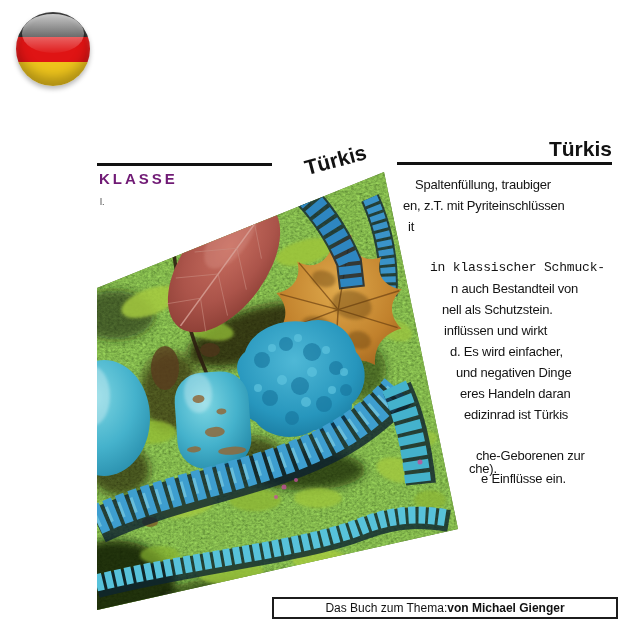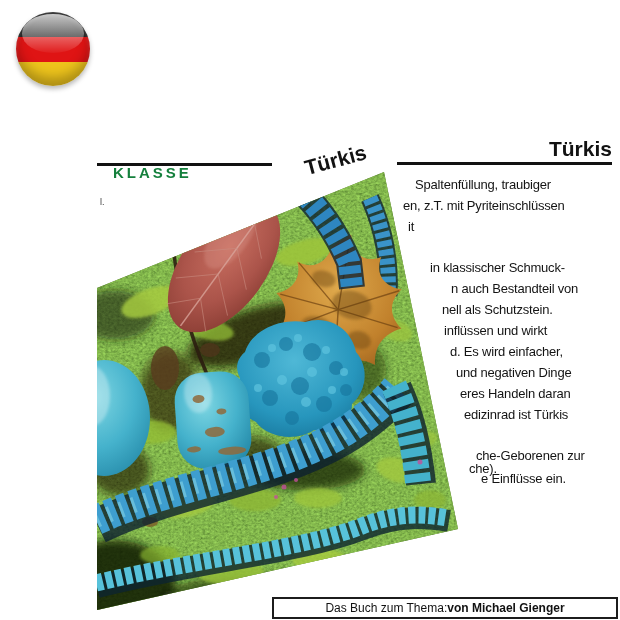--- a/index.html
+++ b/index.html
@@ -13,21 +13,21 @@
     background:linear-gradient(#232323 0 34%,#df1414 34% 67%,#eec41c 67% 100%);
     box-shadow:0 3px 5px rgba(0,0,0,.28), inset 0 -8px 12px rgba(0,0,0,.28), inset 0 2px 4px rgba(255,255,255,.18);
     overflow:hidden;
   }
   .flag .gloss{
     position:absolute;left:8%;top:3%;width:84%;height:52%;border-radius:50%;
     background:linear-gradient(rgba(255,255,255,.75),rgba(255,255,255,.04));
   }
   
   .left-rule{position:absolute;left:97px;top:163px;width:175px;height:2.5px;background:#121212;}
-  .klasse{position:absolute;left:99px;top:164px;font-size:15px;font-weight:bold;letter-spacing:3px;color:#15803d;margin-left:14px;}
+  .klasse{position:absolute;left:99px;top:170px;font-size:15px;font-weight:bold;letter-spacing:3px;color:#701a75;}
   .klasse-frag{position:absolute;left:100px;top:197px;font-size:9px;color:#3a3a3a;}
   .left-title{
     position:absolute;left:308px;top:157px;font-size:21px;line-height:22px;font-weight:bold;color:#121212;
     transform:rotate(-15deg);transform-origin:0 100%;white-space:nowrap;
   }
   
   .right-title{position:absolute;right:8px;top:137px;font-size:21px;font-weight:bold;color:#121212;}
   .right-rule{position:absolute;left:397px;top:162px;width:215px;height:2.5px;background:#121212;}
   .body-line{position:absolute;font-size:13px;letter-spacing:-.2px;color:#141414;white-space:nowrap;}
   
@@ -249,21 +249,21 @@
   <div class="klasse">KLASSE</div>
   <div class="klasse-frag">l.</div>
   <div class="left-title">Türkis</div>
 
   <div class="right-title">Türkis</div>
   <div class="right-rule"></div>
   <div id="body-lines">
       <div class="body-line" style="left: 415px; top: 177px;">Spaltenfüllung, traubiger</div>
       <div class="body-line" style="left: 403px; top: 198px;">en, z.T. mit Pyriteinschlüssen</div>
       <div class="body-line" style="left: 408px; top: 219px;">it</div>
-      <div class="body-line" style="left: 430px; top: 260px;">in klassischer Schmuck-</div>
+      <div class="body-line" style="left: 430px; top: 260px; font-family: Liberation Mono, monospace;">in klassischer Schmuck-</div>
       <div class="body-line" style="left: 427px; top: 281px; margin-left: 24px;">n auch Bestandteil von</div>
       <div class="body-line" style="left: 442px; top: 302px;">nell als Schutzstein.</div>
       <div class="body-line" style="left: 444px; top: 323px; text-align: center;">inflüssen und wirkt</div>
       <div class="body-line" style="left: 450px; top: 344px;">d. Es wird einfacher,</div>
       <div class="body-line" style="left: 456px; top: 365px;">und negativen Dinge</div>
       <div class="body-line" style="left: 460px; top: 386px;">eres Handeln daran</div>
       <div class="body-line" style="left: 464px; top: 407px;">edizinrad ist Türkis</div>
       <div class="body-line" style="left: 469px; top: 429px; margin-top: 32px;">che).</div>
       <div class="body-line" style="left: 476px; top: 448px;">che-Geborenen zur</div>
       <div class="body-line" style="left: 481px; top: 471px;">e Einflüsse ein.</div>

